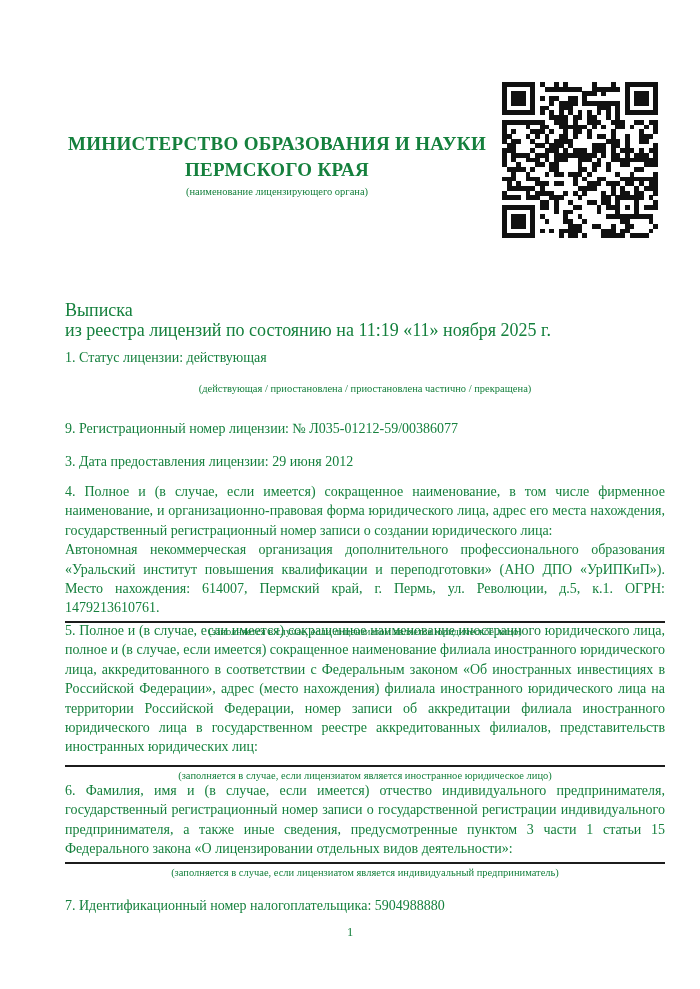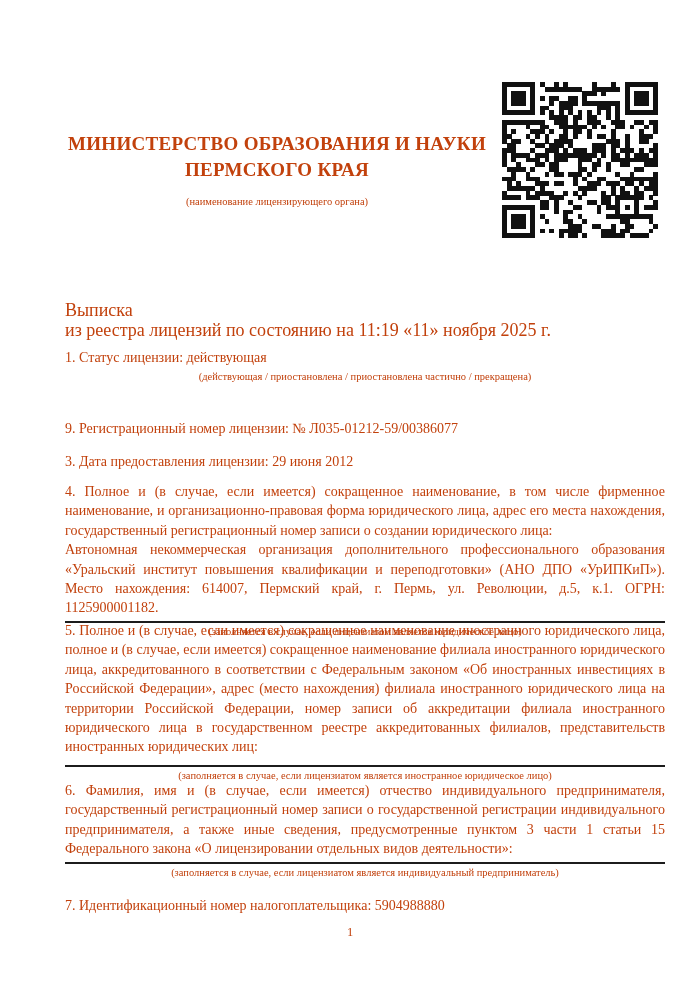--- a/index.html
+++ b/index.html
@@ -1,41 +1,41 @@
 <!DOCTYPE html>
 <html><head>
 <meta charset="utf-8">
 <style>
   html, body { margin: 0; padding: 0; background: #ffffff; }
   .page {
     position: relative;
     width: 700px;
     height: 989px;
     background: #ffffff;
-    color: #c2410c;
+    color: #15803d;
     font-family: "Liberation Serif", "DejaVu Serif", serif;
     overflow: hidden;
   }
 
   
   .org-header {
     position: absolute;
     left: 65px; top: 131px; width: 424px;
     text-align: center;
   }
   .org-line {
     font-weight: bold;
     font-size: 19px;
     line-height: 26px;
     letter-spacing: 0.3px;
   }
   .org-caption {
     font-size: 10.5px;
     line-height: 13px;
-    margin-top: 12px;
+    margin-top: 2px;
   }
 
   
   .qr {
     position: absolute;
     left: 502px; top: 82px;
     width: 156px; height: 156px;
   }
   .qr svg { display: block; width: 156px; height: 156px; }
 
@@ -63,21 +63,21 @@
   .i6 { top: 781px; }
   .i7 { top: 896px; }
 
   .para { text-align: justify; }
   .caption {
     text-align: center;
     font-size: 10.5px;
     line-height: 12.5px;
     margin-top: 3px;
   }
-  .i1 .caption { margin-top: 4px; }
+  .i1 .caption { margin-top: 16px; }
   .fill-line {
     border-top: 2px solid #1c1c1c;
     height: 0;
     margin-top: 3px;
   }
   .i5 .fill-line { margin-top: 8px; }
 
   .page-num {
     position: absolute;
     left: 0; top: 925px; width: 700px;
@@ -668,21 +668,21 @@
   <div class="item i2">
     <div><span>9. Регистрационный номер лицензии:</span> <span>№ Л035-01212-59/00386077</span></div>
   </div>
 
   <div class="item i3">
     <div><span>3. Дата предоставления лицензии:</span> <span>29 июня 2012</span></div>
   </div>
 
   <div class="item i4">
     <div class="para">4. Полное и (в случае, если имеется) сокращенное наименование, в том числе фирменное наименование, и организационно-правовая форма юридического лица, адрес его места нахождения, государственный регистрационный номер записи о создании юридического лица:</div>
-    <div class="para">Автономная некоммерческая организация дополнительного профессионального образования «Уральский институт повышения квалификации и переподготовки» (АНО ДПО «УрИПКиП»). Место нахождения: 614007, Пермский край, г. Пермь, ул. Революции, д.5, к.1. ОГРН: 1125900001182.</div>
+    <div class="para">Автономная некоммерческая организация дополнительного профессионального образования «Уральский институт повышения квалификации и переподготовки» (АНО ДПО «УрИПКиП»). Место нахождения: 614007, Пермский край, г. Пермь, ул. Революции, д.5, к.1. ОГРН: 1479213610761.</div>
     <div class="fill-line"></div>
     <div class="caption">(заполняется в случае, если лицензиатом является юридическое лицо)</div>
   </div>
 
   <div class="item i5">
     <div class="para">5. Полное и (в случае, если имеется) сокращенное наименование иностранного юридического лица, полное и (в случае, если имеется) сокращенное наименование филиала иностранного юридического лица, аккредитованного в соответствии с Федеральным законом «Об иностранных инвестициях в Российской Федерации», адрес (место нахождения) филиала иностранного юридического лица на территории Российской Федерации, номер записи об аккредитации филиала иностранного юридического лица в государственном реестре аккредитованных филиалов, представительств иностранных юридических лиц:</div>
     <div class="para"></div>
     <div class="fill-line"></div>
     <div class="caption">(заполняется в случае, если лицензиатом является иностранное юридическое лицо)</div>
   </div>

